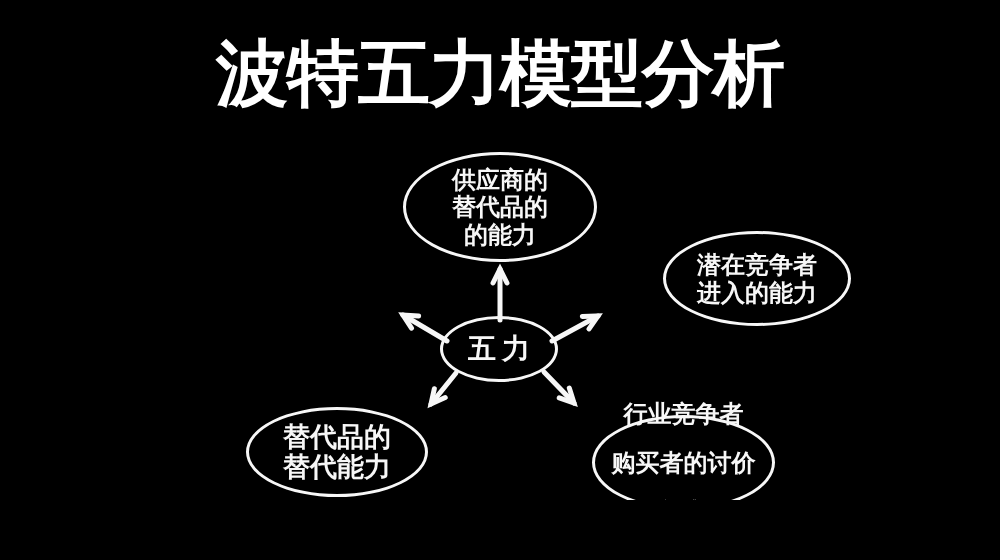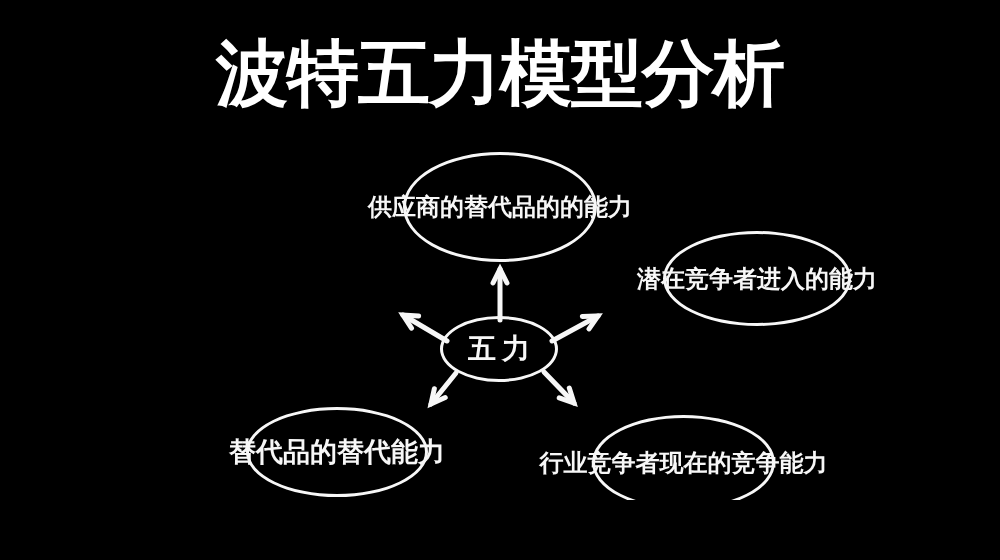--- a/index.html
+++ b/index.html
@@ -34,35 +34,35 @@
     top: 0;
     width: 1000px;
     height: 560px;
   }
   .node {
     position: absolute;
     box-sizing: border-box;
     border: 3px solid #f7f7f7;
     border-radius: 50%;
     display: flex;
-    flex-direction: row;
+    flex-direction: column;
     align-items: center;
     justify-content: center;
     color: #f7f7f7;
     font-weight: bold;
     font-size: 24px;
     line-height: 1.13;
     text-align: center;
     white-space: nowrap;
   }
   .node-top          { left: 403px; top: 152px; width: 194px; height: 110px; }
   .node-left         { left: 155px; top: 233px; width: 198px; height:  97px; }
   .node-right        { left: 663px; top: 231px; width: 188px; height:  95px; }
   .node-bottom-left  { left: 246px; top: 407px; width: 182px; height:  90px; font-size: 27px; }
-  .node-bottom-right { left: 592px; top: 415px; width: 183px; height:  95px; }
+  .node-bottom-right { left: 592px; top: 415px; width: 183px; height:  95px; gap: 22px; }
   .node-center       { left: 440px; top: 316px; width: 118px; height:  66px;
                        font-size: 28px; letter-spacing: 6px; padding-left: 6px; }
 </style>
 </head>
 <body>
 
 <div class="stage">
 
   <div class="title">波特五力模型分析</div>
 
@@ -93,21 +93,21 @@
     <div>进入的能力</div>
   </div>
 
   <div class="node node-bottom-left">
     <div>替代品的</div>
     <div>替代能力</div>
   </div>
 
   <div class="node node-bottom-right">
     <div>行业竞争者</div>
-    <div>现在的竞争</div>
+    <div>购买者的讨价</div>
     <div>能力</div>
   </div>
 
   <div class="node node-center">
     <div>五力</div>
   </div>
 
 </div>
 
 </body></html>

